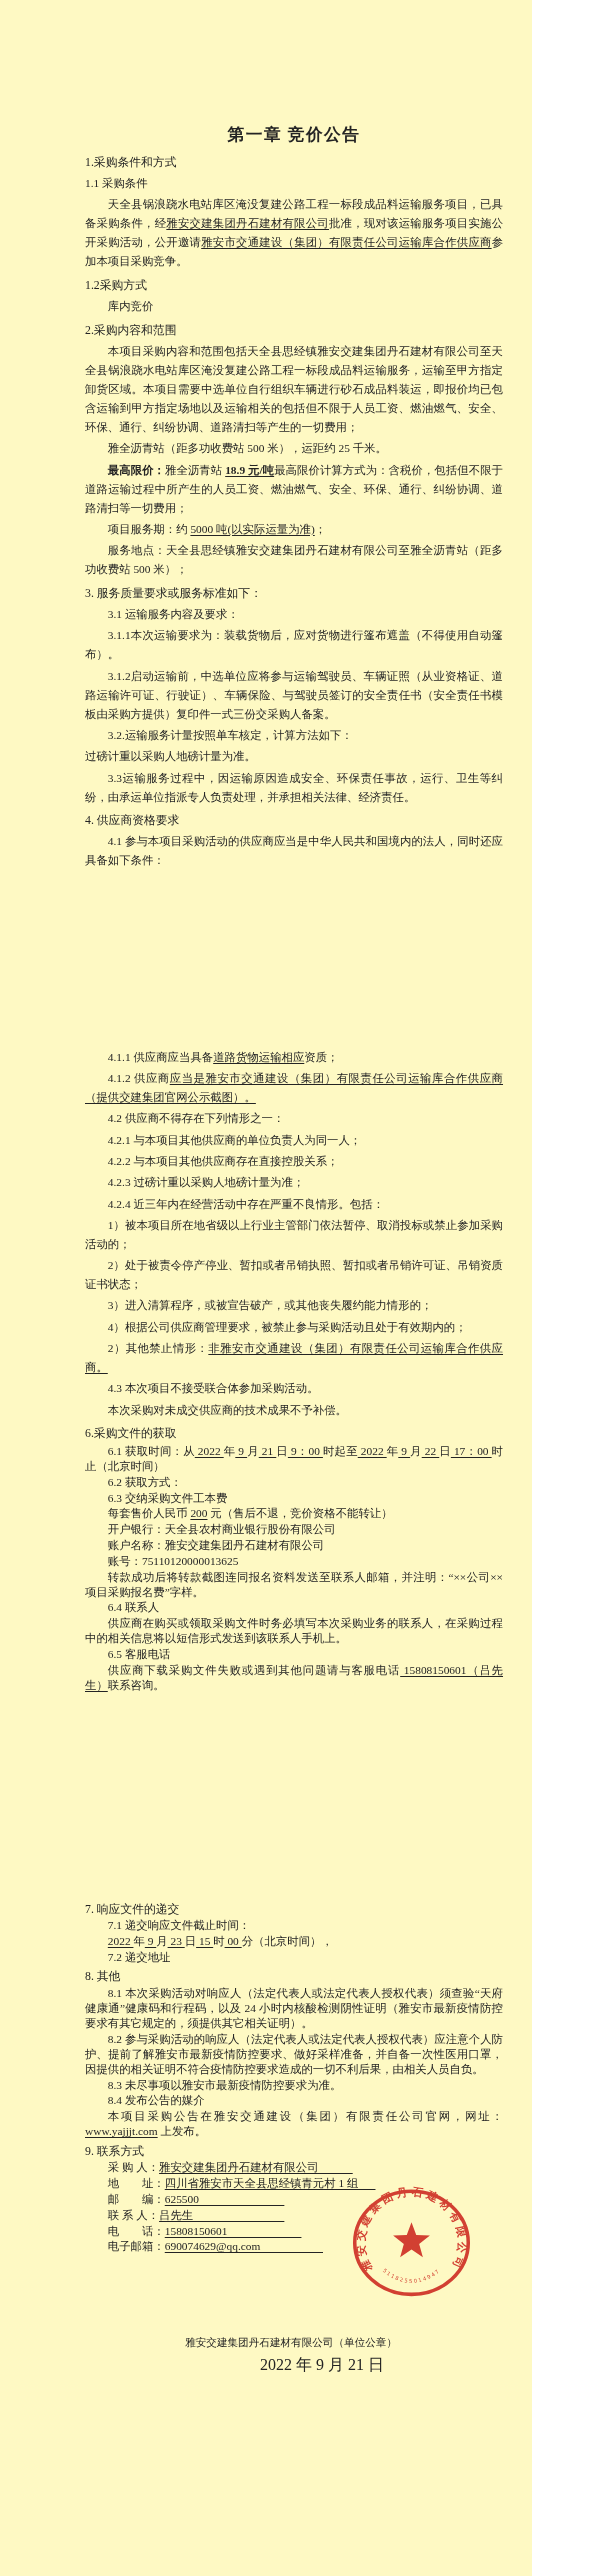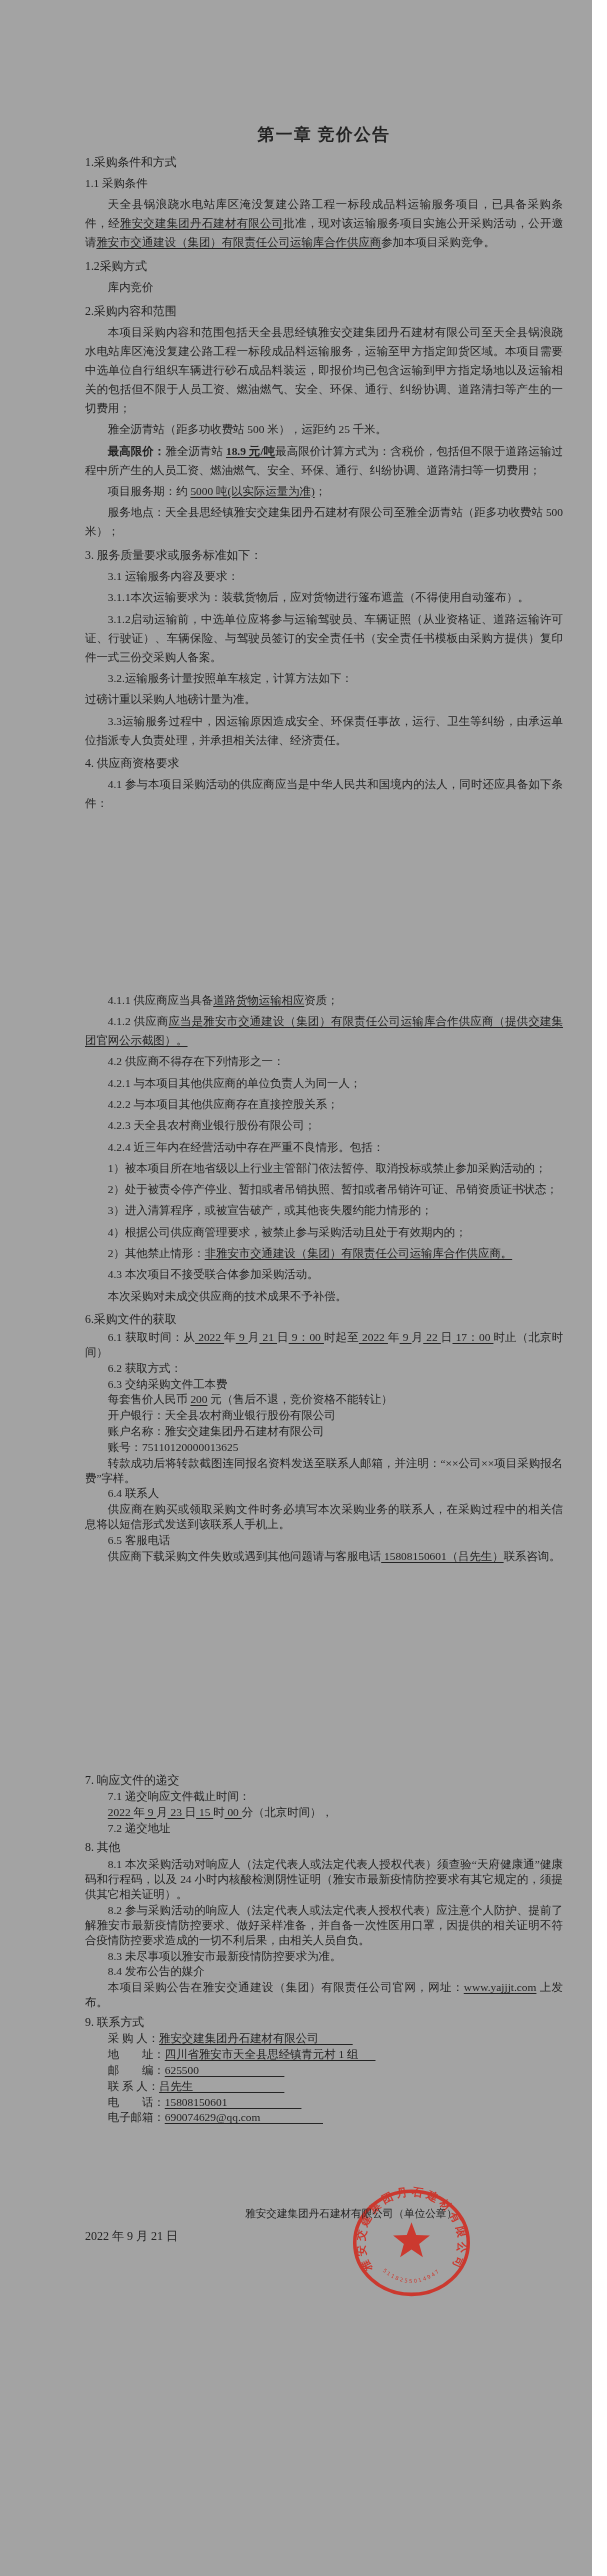--- a/index.html
+++ b/index.html
@@ -1,34 +1,34 @@
 <!DOCTYPE html>
 <html style="--seal-color: #cf3126;font-size:12px"><head>
 <meta charset="utf-8">
 <style>
   html,body{margin:0;padding:0;background:#ffffff;}
   .sheet{
-    position:relative;width:592px;height:2576px;background:#a3a3a3;
+    position:relative;width:532px;height:2576px;background:#fef9c3;
     box-sizing:border-box;padding:124px 29px 0 85px;overflow:hidden;
     color:#242424;font-family:"Liberation Serif","DejaVu Serif",serif;
   }
   .doc-title{font-size:16.7px;font-weight:bold;text-align:center;line-height:21px;margin:0 0 7.6px 0;letter-spacing:1.5px;}
   .h{font-size:11.8px;font-weight:normal;line-height:19px;margin:4.6px 0 0 0;}
   .h.cp{line-height:16.7px;margin:3.8px 0 0 0;}
   .para{font-size:11.4px;line-height:19px;margin:2.3px 0 0 0;text-align:justify;}
   .para.cp{line-height:15px;margin:0.8px 0 0 0;}
   .ind{text-indent:2em;}
   .u{text-decoration:underline;text-underline-offset:2.3px;}
   .bd{font-weight:bold;}
   .gap{width:100%;}
   .page-break-1{height:175px;}
   .page-break-2{height:204px;}
   .sig{position:relative;z-index:2;margin-top:81px;}
   .sig-line1{font-size:10.6px;line-height:16.7px;text-align:right;padding-right:106px;}
-  .sig-line2{font-size:12px;line-height:16.7px;padding-right:119px;margin-top:4.6px;}
+  .sig-line2{font-size:16px;line-height:16.7px;text-align:right;padding-right:119px;margin-top:4.6px;}
   .seal{position:absolute;left:340px;top:2177px;width:143px;height:129px;z-index:1;opacity:0.92;}
   .seal-ring{fill:none;stroke:var(--seal-color,#cf3126);stroke-width:5.5;}
   .seal-star{fill:var(--seal-color,#cf3126);}
   .seal-text{fill:var(--seal-color,#cf3126);font-size:17px;font-weight:bold;letter-spacing:5.5px;font-family:"Liberation Serif","DejaVu Serif",serif;}
   .seal-code{fill:var(--seal-color,#cf3126);font-size:8px;letter-spacing:2.5px;font-family:"DejaVu Sans",sans-serif;}
 </style>
 </head>
 <body>
 
 <div class="sheet">
@@ -55,21 +55,21 @@
       <div class="para"><span class="">过磅计重以采购人地磅计量为准。</span></div>
       <div class="para ind"><span class="">3.3运输服务过程中，因运输原因造成安全、环保责任事故，运行、卫生等纠纷，由承运单位指派专人负责处理，并承担相关法律、经济责任。</span></div>
       <div class="h"><span class="">4. 供应商资格要求</span></div>
       <div class="para ind"><span class="">4.1 参与本项目采购活动的供应商应当是中华人民共和国境内的法人，同时还应具备如下条件：</span></div>
       <div class="gap page-break-1"></div>
       <div class="para ind"><span class="">4.1.1 供应商应当具备</span><span class="u ">道路货物运输相应</span><span class="">资质；</span></div>
       <div class="para ind"><span class="">4.1.2 供应商</span><span class="u ">应当是雅安市交通建设（集团）有限责任公司运输库合作供应商（提供交建集团官网公示截图）。</span></div>
       <div class="para ind"><span class="">4.2 供应商不得存在下列情形之一：</span></div>
       <div class="para ind"><span class="">4.2.1 与本项目其他供应商的单位负责人为同一人；</span></div>
       <div class="para ind"><span class="">4.2.2 与本项目其他供应商存在直接控股关系；</span></div>
-      <div class="para ind"><span class="">4.2.3 天全县农村商业银行股份有限公司；</span></div>
+      <div class="para ind"><span class="">4.2.3 过磅计重以采购人地磅计量为准；</span></div>
       <div class="para ind"><span class="">4.2.4 近三年内在经营活动中存在严重不良情形。包括：</span></div>
       <div class="para ind"><span class="">1）被本项目所在地省级以上行业主管部门依法暂停、取消投标或禁止参加采购活动的；</span></div>
       <div class="para ind"><span class="">2）处于被责令停产停业、暂扣或者吊销执照、暂扣或者吊销许可证、吊销资质证书状态；</span></div>
       <div class="para ind"><span class="">3）进入清算程序，或被宣告破产，或其他丧失履约能力情形的；</span></div>
       <div class="para ind"><span class="">4）根据公司供应商管理要求，被禁止参与采购活动且处于有效期内的；</span></div>
       <div class="para ind"><span class="">2）其他禁止情形：</span><span class="u ">非雅安市交通建设（集团）有限责任公司运输库合作供应商。</span></div>
       <div class="para ind"><span class="">4.3 本次项目不接受联合体参加采购活动。</span></div>
       <div class="para ind"><span class="">本次采购对未成交供应商的技术成果不予补偿。</span></div>
       <div class="h"><span class="">6.采购文件的获取</span></div>
       <div class="para ind cp"><span class="">6.1 获取时间：从</span><span class="u "> 2022 </span><span class="">年</span><span class="u "> 9 </span><span class="">月</span><span class="u "> 21 </span><span class="">日</span><span class="u "> 9：00 </span><span class="">时起至</span><span class="u "> 2022 </span><span class="">年</span><span class="u "> 9 </span><span class="">月</span><span class="u "> 22 </span><span class="">日</span><span class="u "> 17：00 </span><span class="">时止（北京时间）</span></div>

